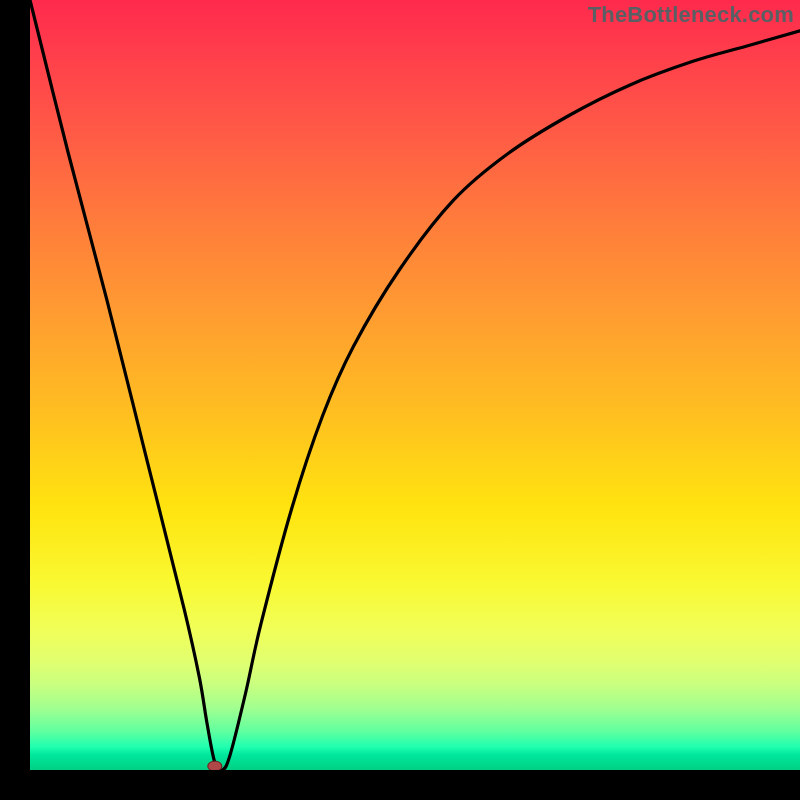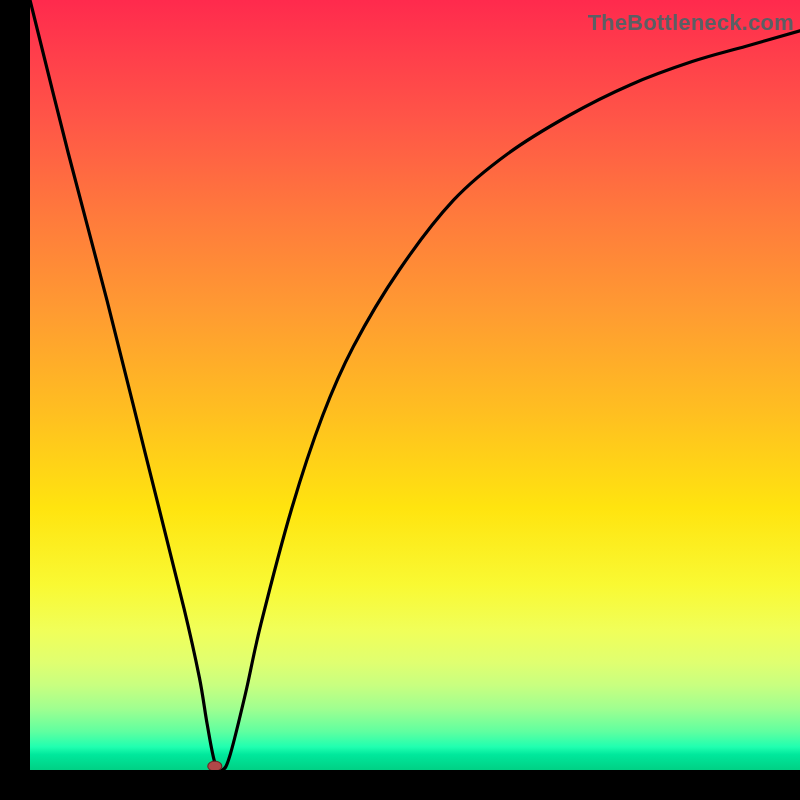--- a/index.html
+++ b/index.html
@@ -51,21 +51,20 @@
   .watermark {
     position: absolute;
     top: 2px;
     right: 6px;
     color: #5a5f64;
     font-size: 22px;
     font-weight: 600;
     letter-spacing: 0.2px;
     user-select: none;
     pointer-events: none;
-    margin-top: 8px;
   }
   .curve-svg {
     position: absolute;
     inset: 0;
     width: 100%;
     height: 100%;
     pointer-events: none;
   }
   .curve-path {
     fill: none;

